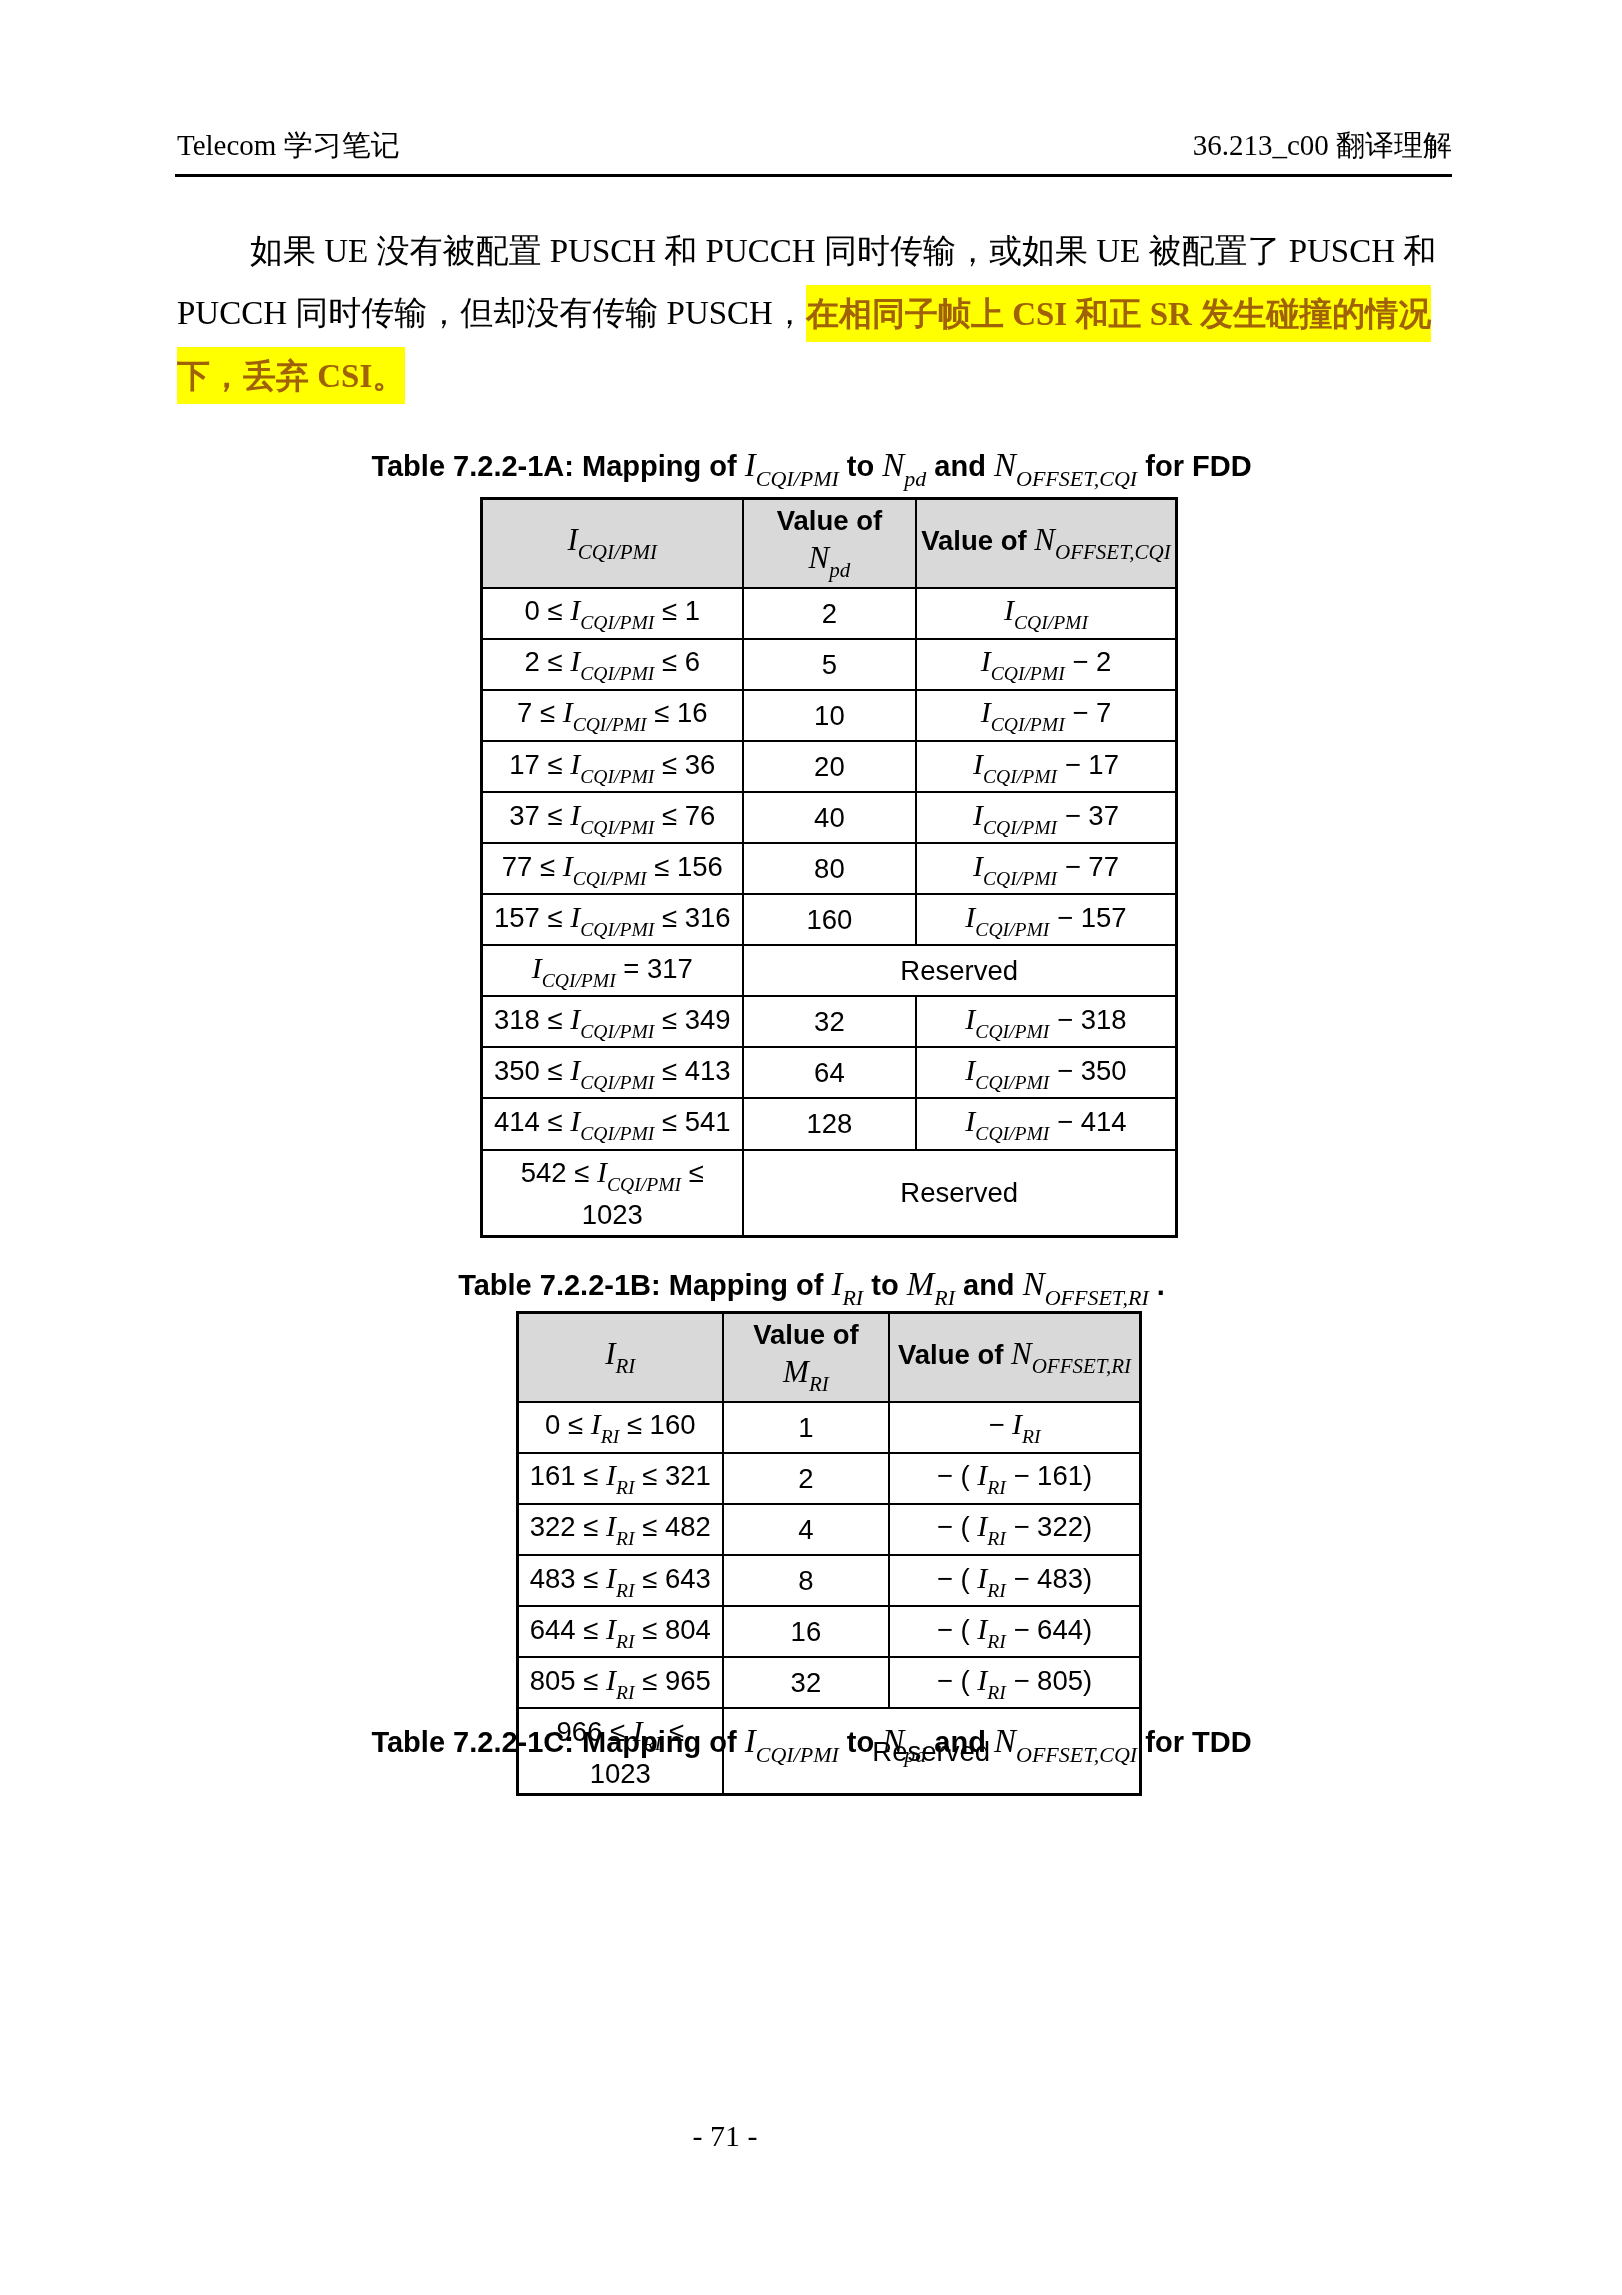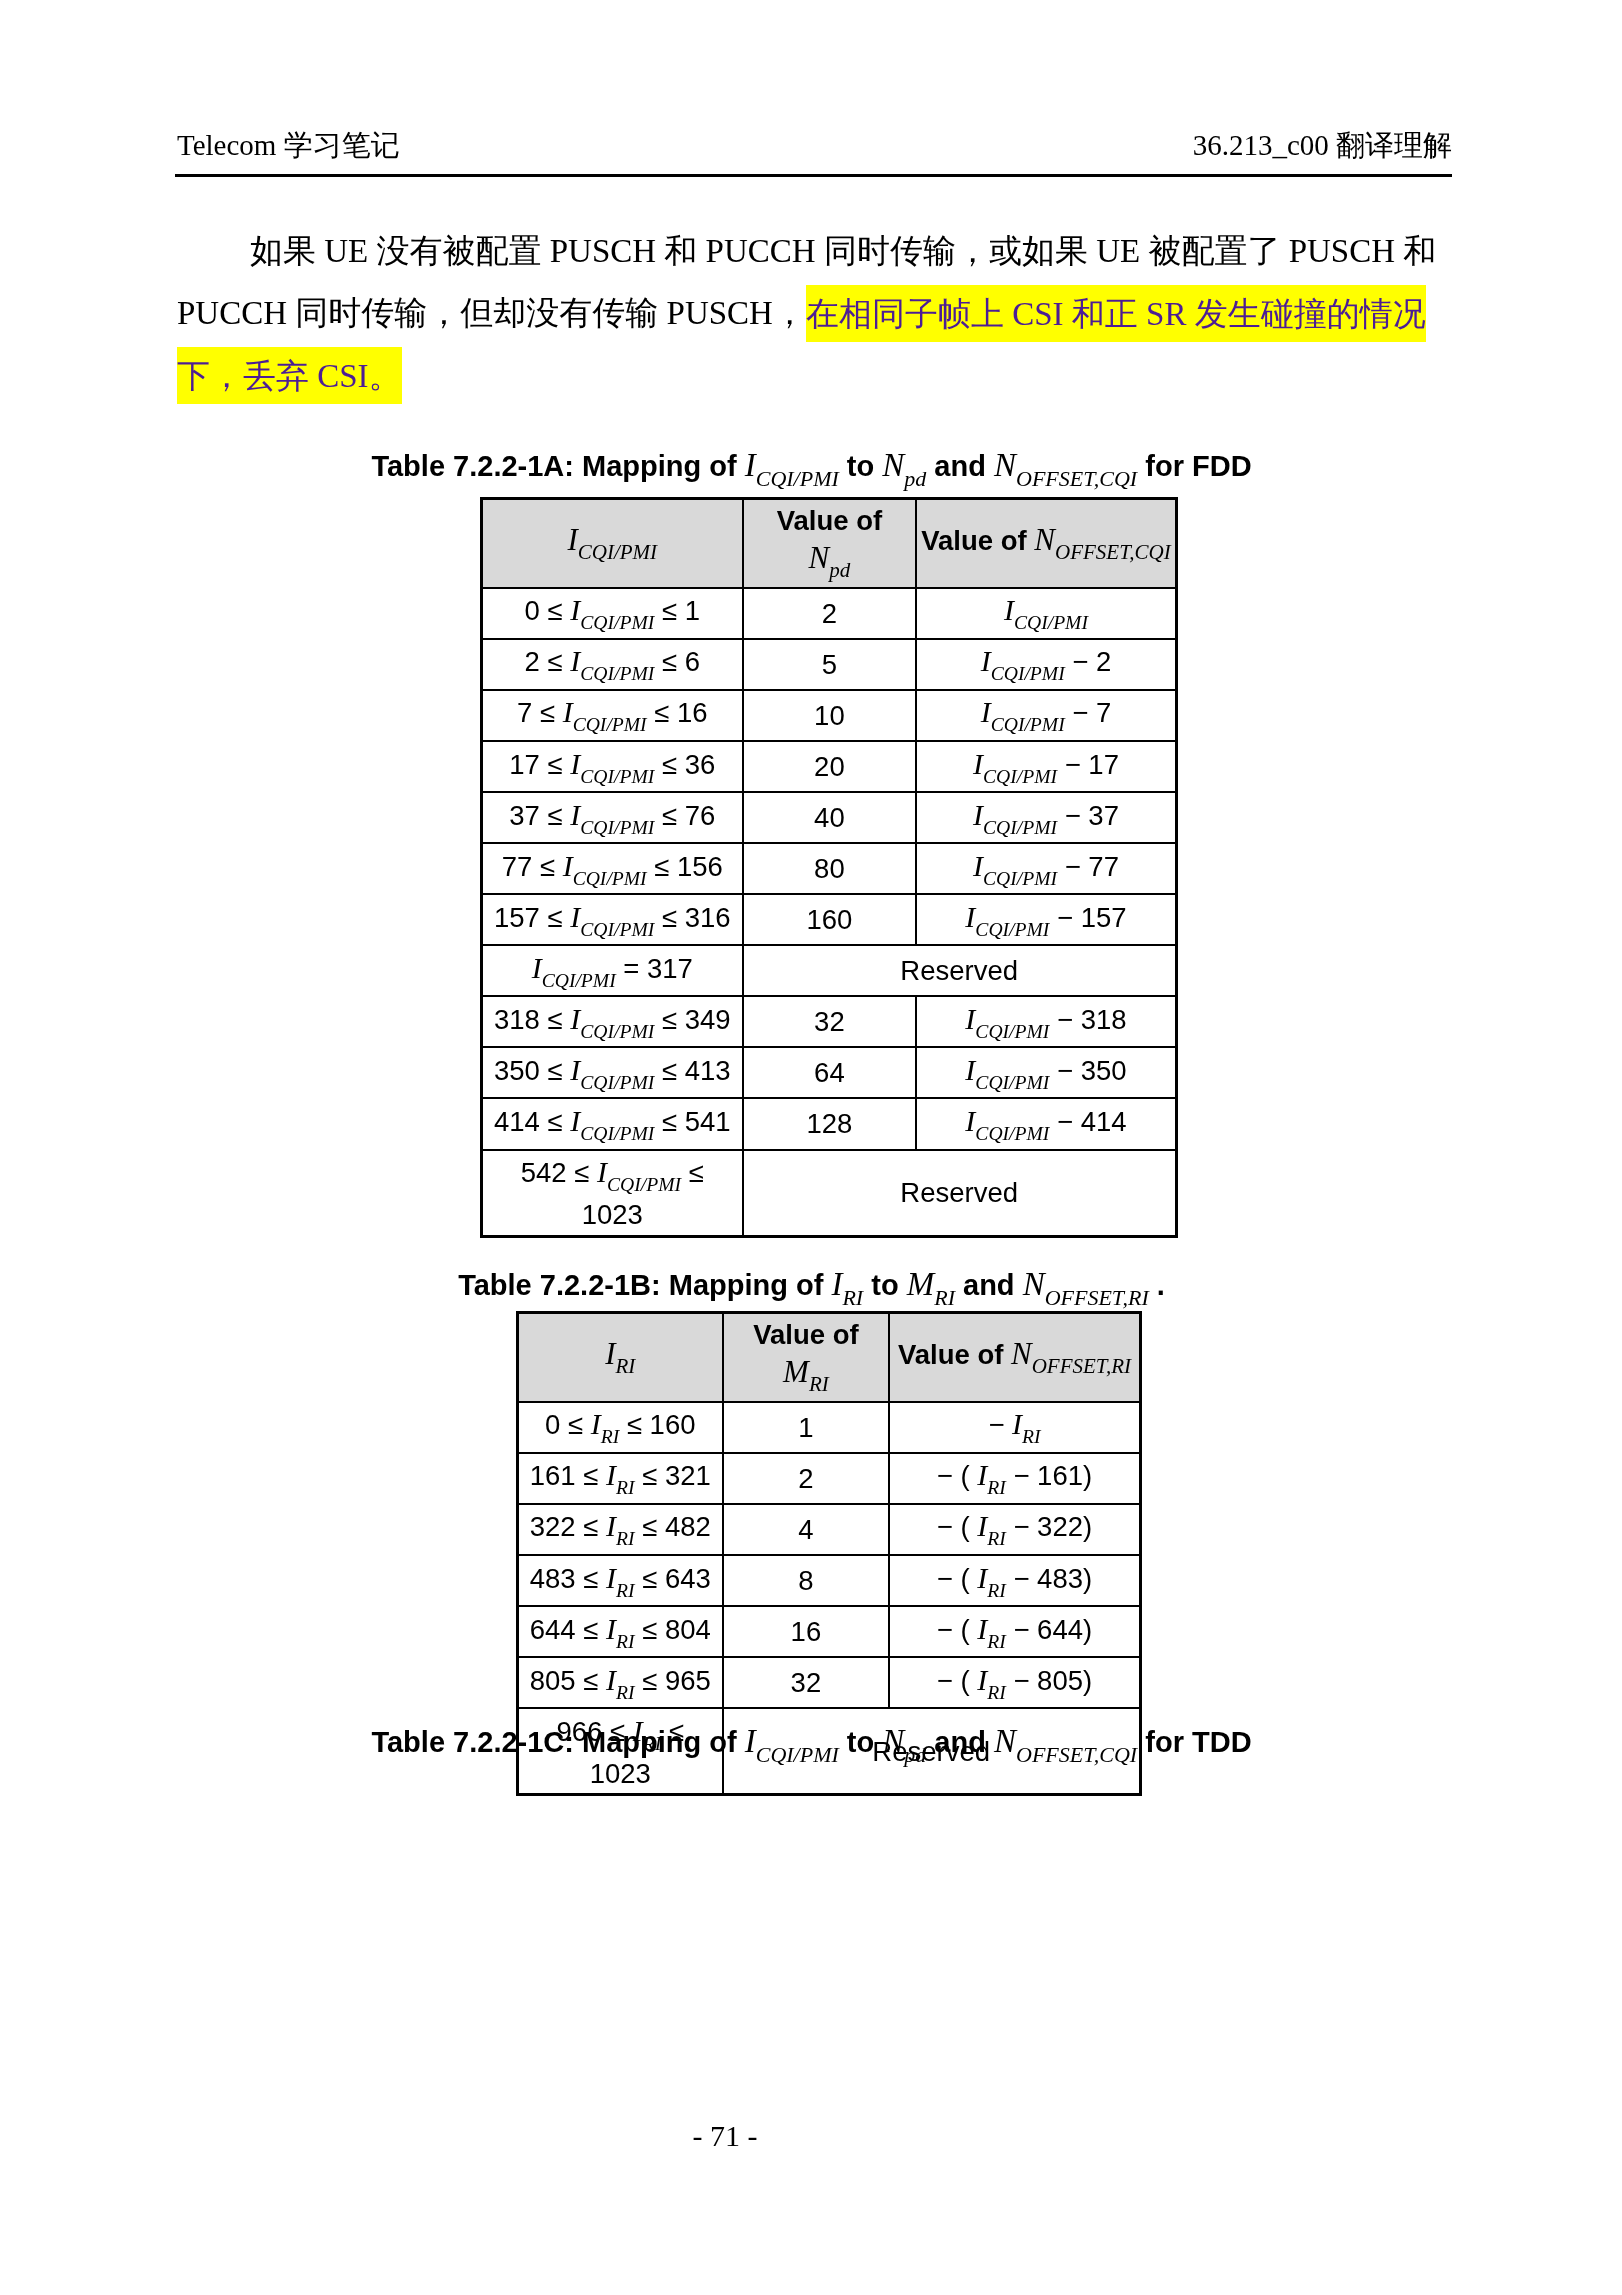--- a/index.html
+++ b/index.html
@@ -17,21 +17,21 @@
     position:absolute; top:174px; left:175px; width:1277px;
     border-top:3.3px solid #000; height:0;
   }
   
   .para {
     position:absolute; top:220px; left:177px; width:1275px;
     font-size:33px; line-height:62px; font-family:"Liberation Serif", serif;
   }
   .pline { white-space:nowrap; }
   .pline.indent { padding-left:73px; }
-  mark { background:var(--hl, #ffff00); color:#4c1d95; padding:10.5px 0; }
+  mark { background:var(--hl, #ffff00); color:#a16207; padding:10.5px 0;font-weight:bold; }
   
   .caption {
     position:absolute; left:0; width:1623px; text-align:center;
     font-family:"Liberation Sans", sans-serif; font-weight:bold; font-size:29px;
     white-space:nowrap;
   }
   .caption .seg-t { font-family:"Liberation Sans", sans-serif; font-weight:bold; }
   .caption .mvar { font-weight:normal; font-size:33px; }
   .caption .mvar .msub { font-size:22px; }
   #cap1a { top:447px; }

